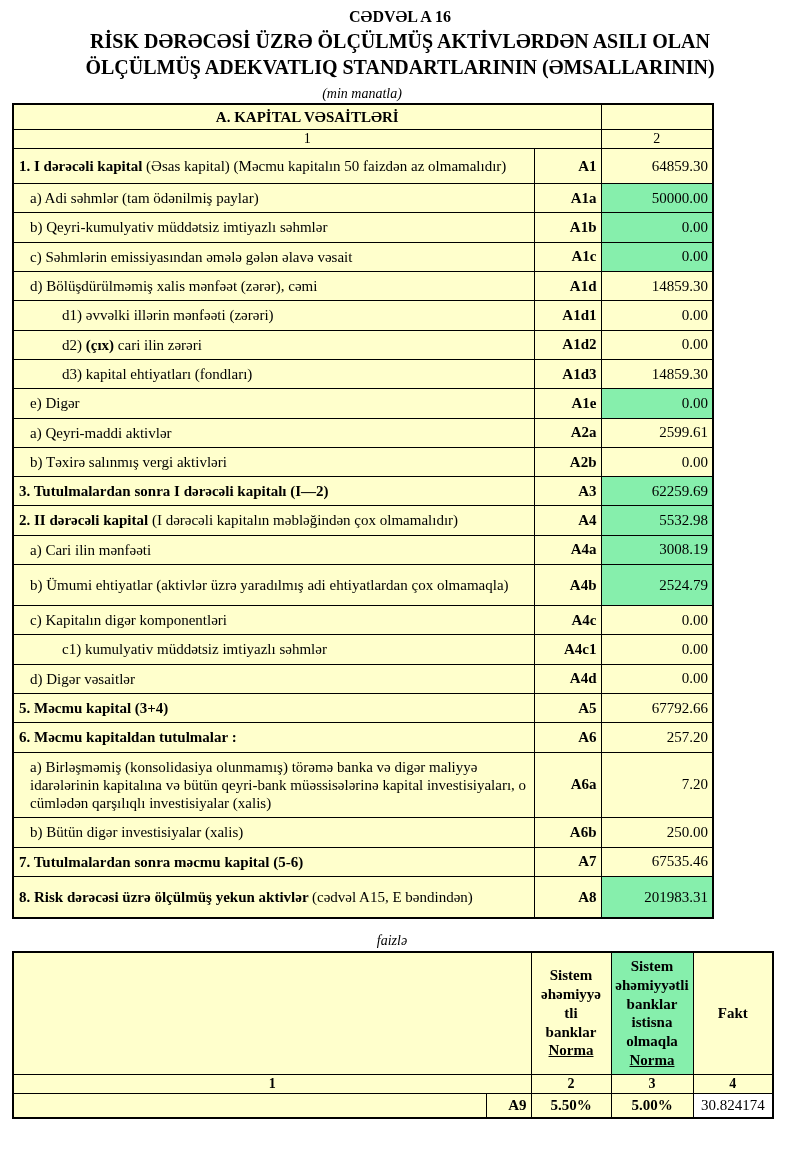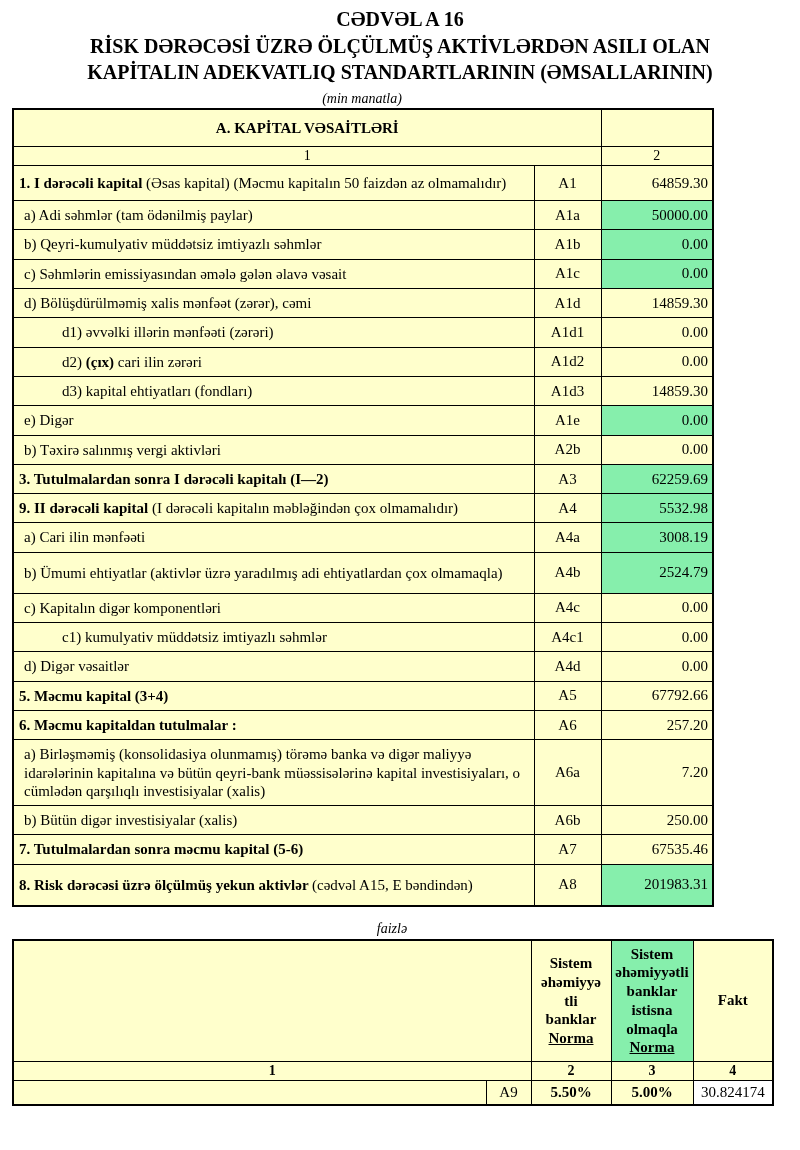--- a/index.html
+++ b/index.html
@@ -13,21 +13,21 @@
     width: 800px;
     height: 1150px;
     overflow: hidden;
   }
   .page {
     padding: 6px 12px 0 12px;
   }
   .title {
     text-align: center;
     font-weight: bold;
-    font-size: 20px;
+    font-size: 16px;
     margin: 2px 0 3px 0;
   }
   .subtitle {
     text-align: center;
     font-weight: bold;
     font-size: 20px;
     line-height: 1.28;
     margin: 0;
   }
   .unit-note {
@@ -49,34 +49,34 @@
     font-size: 15px;
     vertical-align: middle;
     padding: 3px 4px;
   }
   .wbg { background: #86efac; }
   .section-header {
     text-align: center;
     font-weight: bold;
     font-size: 15px;
     height: 20px;
-    padding: 8px;
+    padding: 2px;
   }
   tr.nums th {
     font-weight: normal;
     font-size: 14px;
     text-align: center;
     height: 16px;
     padding: 1px;
   }
   .lbl { line-height: 1.22; padding-top: 5px; padding-bottom: 5px; margin-left: 28px; }
   .ind0 { padding-left: 5px; }
-  .ind1 { padding-left: 10px; }
+  .ind1 { padding-left: 16px; }
   .ind2 { padding-left: 48px; }
-  .code { text-align: center; font-weight: normal; }
+  .code { text-align: right; font-weight: bold; }
   .val  { text-align: right; }
   .b { font-weight: bold; }
   .percent-note {
     width: 760px;
     text-align: center;
     font-style: italic;
     font-size: 14px;
     margin: 14px 0 2px 0;
     font-family: Liberation Serif, serif;
   }
@@ -86,21 +86,21 @@
   .pct { text-align: center; font-weight: bold; }
   .fakt { text-align: center; background: #ffffff; }
 </style>
 </head>
 <body>
 
 <div class="page">
 
   <div class="title">CƏDVƏL A 16</div>
   <div class="subtitle">RİSK DƏRƏCƏSİ ÜZRƏ ÖLÇÜLMÜŞ AKTİVLƏRDƏN ASILI OLAN</div>
-  <div class="subtitle">KAPİTALIN ADEKVATLIQ STANDARTLARININ (ƏMSALLARININ)</div>
+  <div class="subtitle">ÖLÇÜLMÜŞ ADEKVATLIQ STANDARTLARININ (ƏMSALLARININ)</div>
 
   <div class="unit-note">(min manatla)</div>
 
   <table id="capital-table">
     <colgroup>
       <col style="width:521px">
       <col style="width:67px">
       <col style="width:112px">
     </colgroup>
     <thead>
@@ -153,31 +153,36 @@
           <td class="lbl ind2"><span>d3) kapital ehtiyatları (fondları)</span></td>
           <td class="code">A1d3</td>
           <td class="val">14859.30</td>
         </tr>
         <tr>
           <td class="lbl ind1"><span>e) Digər</span></td>
           <td class="code">A1e</td>
           <td class="val wbg">0.00</td>
         </tr>
         <tr>
+          <td class="lbl ind1"><span>a) Qeyri-maddi aktivlər</span></td>
+          <td class="code">A2a</td>
+          <td class="val">2599.61</td>
+        </tr>
+        <tr>
           <td class="lbl ind1"><span>b) Təxirə salınmış vergi aktivləri</span></td>
           <td class="code">A2b</td>
           <td class="val">0.00</td>
         </tr>
         <tr>
           <td class="lbl ind0"><span class="b">3. Tutulmalardan  sonra I dərəcəli kapitalı (I—2)</span></td>
           <td class="code">A3</td>
           <td class="val wbg">62259.69</td>
         </tr>
         <tr>
-          <td class="lbl ind0"><span class="b">9. II dərəcəli  kapital</span><span> (I dərəcəli  kapitalın  məbləğindən çox olmamalıdır)</span></td>
+          <td class="lbl ind0"><span class="b">2. II dərəcəli  kapital</span><span> (I dərəcəli  kapitalın  məbləğindən çox olmamalıdır)</span></td>
           <td class="code">A4</td>
           <td class="val wbg">5532.98</td>
         </tr>
         <tr>
           <td class="lbl ind1"><span>a) Cari ilin mənfəəti</span></td>
           <td class="code">A4a</td>
           <td class="val wbg">3008.19</td>
         </tr>
         <tr>
           <td class="lbl ind1" style="height: 30px;"><span>b) Ümumi ehtiyatlar (aktivlər üzrə yaradılmış adi ehtiyatlardan çox olmamaqla)</span></td>

